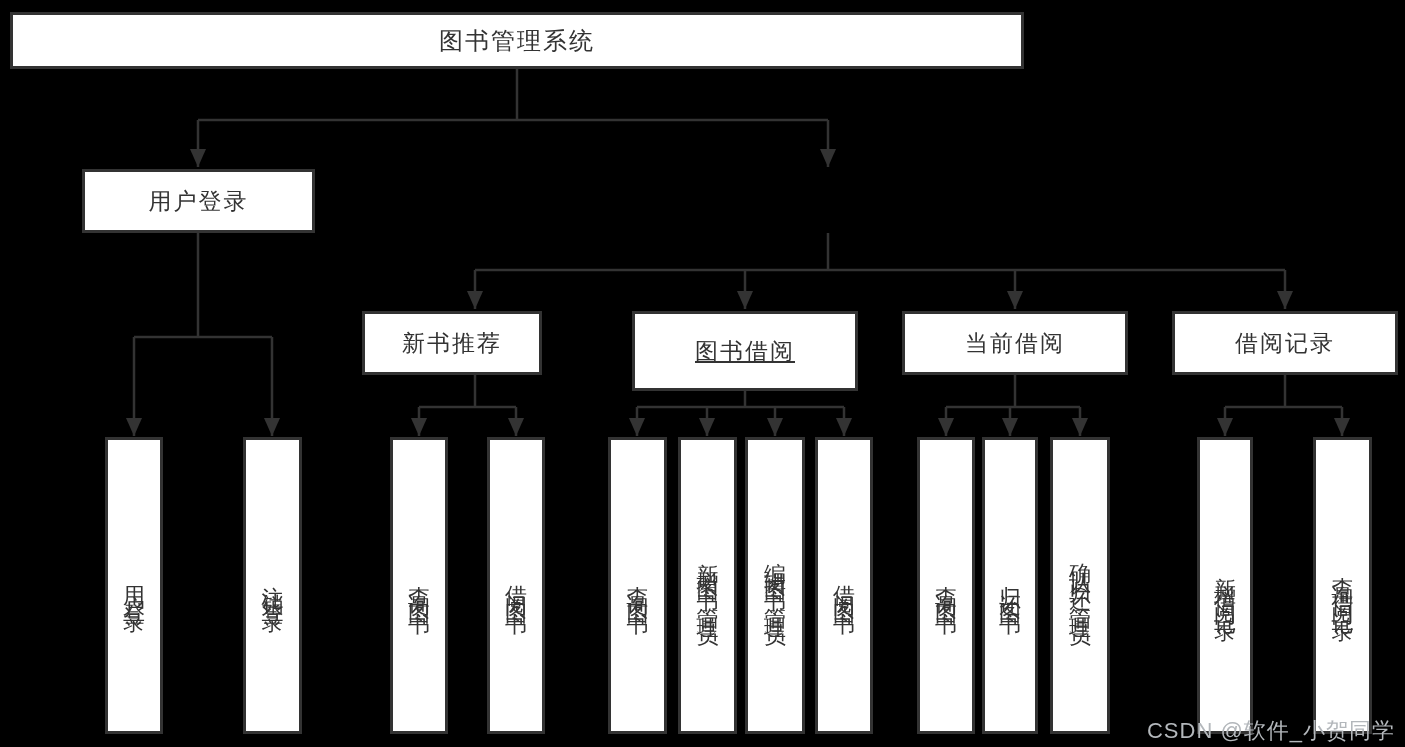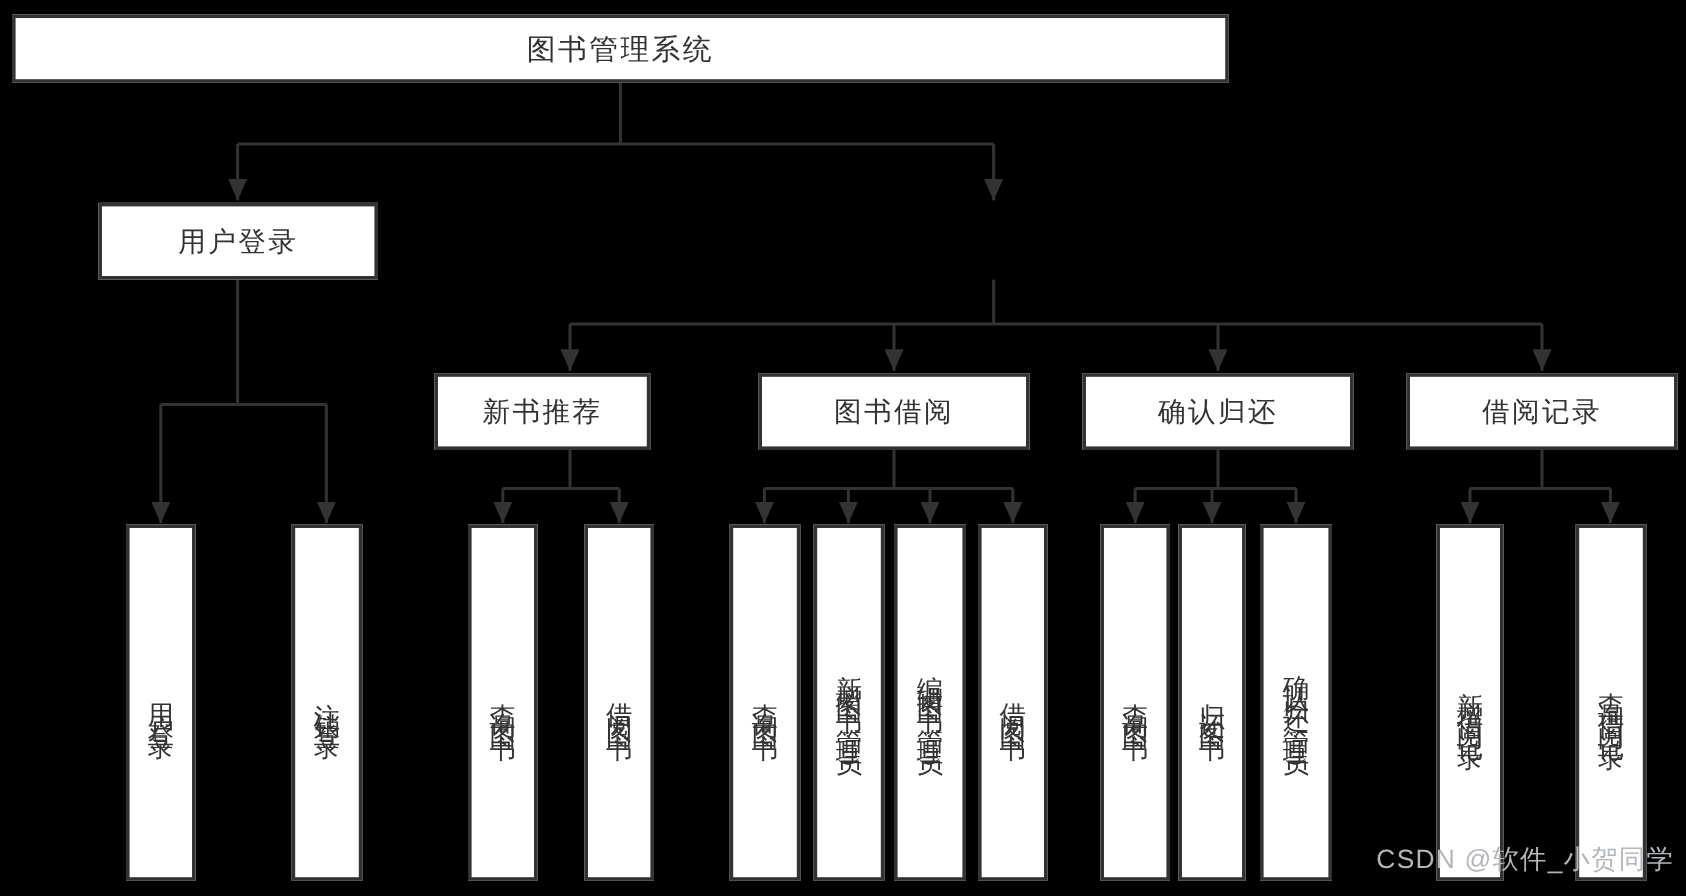--- a/index.html
+++ b/index.html
@@ -48,21 +48,21 @@
     text-orientation: mixed;
     font-size: 22px;
     line-height: 1;
     letter-spacing: 9px;
     color: #333333;
     white-space: nowrap;
   }
   .watermark {
     position: absolute;
     right: 10px;
-    bottom: 16px;
+    bottom: 1px;
     font-size: 22px;
     color: #b3b7bb;
     letter-spacing: 1px;
     z-index: 2;
     white-space: nowrap;
   }
 </style>
 </head>
 <body>
 
@@ -120,25 +120,25 @@
     <span class="h-label">图书管理系统</span>
   </div>
 
   <div class="node" style="left:82px; top:169px; width:233px; height:64px;">
     <span class="h-label">用户登录</span>
   </div>
 
   <div class="node" style="left:362px; top:311px; width:180px; height:64px;">
     <span class="h-label">新书推荐</span>
   </div>
-  <div class="node" style="left:632px; top:311px; width:226px; height:64px;">
+  <div class="node" style="left:632px; top:311px; width:226px; height:80px;text-decoration:underline;">
     <span class="h-label">图书借阅</span>
   </div>
   <div class="node" style="left:902px; top:311px; width:226px; height:64px;">
-    <span class="h-label">确认归还</span>
+    <span class="h-label">当前借阅</span>
   </div>
   <div class="node" style="left:1172px; top:311px; width:226px; height:64px;">
     <span class="h-label">借阅记录</span>
   </div>
 
   <div class="node" style="left:105px; top:437px; width:58px; height:297px;">
     <span class="v-label">用户登录</span>
   </div>
   <div class="node" style="left:243px; top:437px; width:59px; height:297px;">
     <span class="v-label">注销登录</span>

